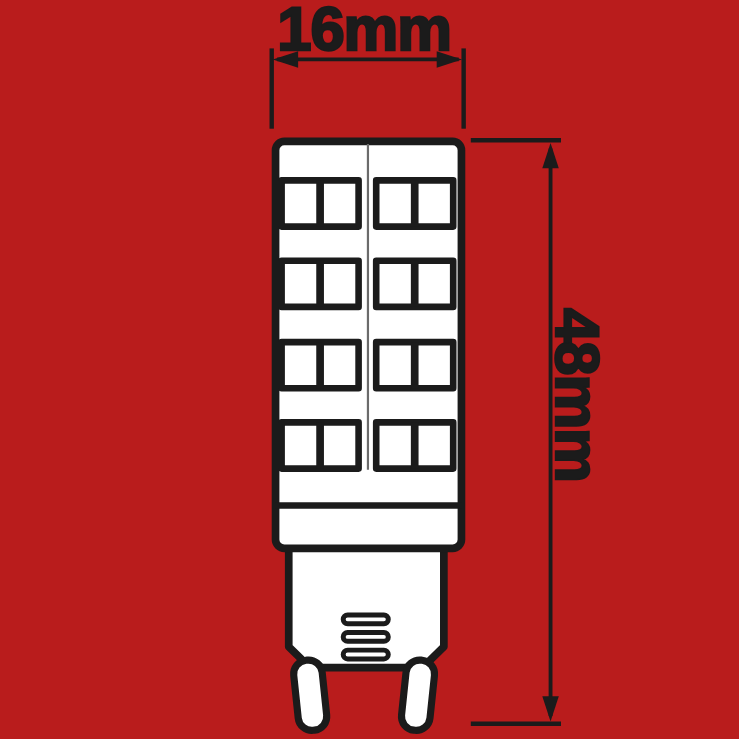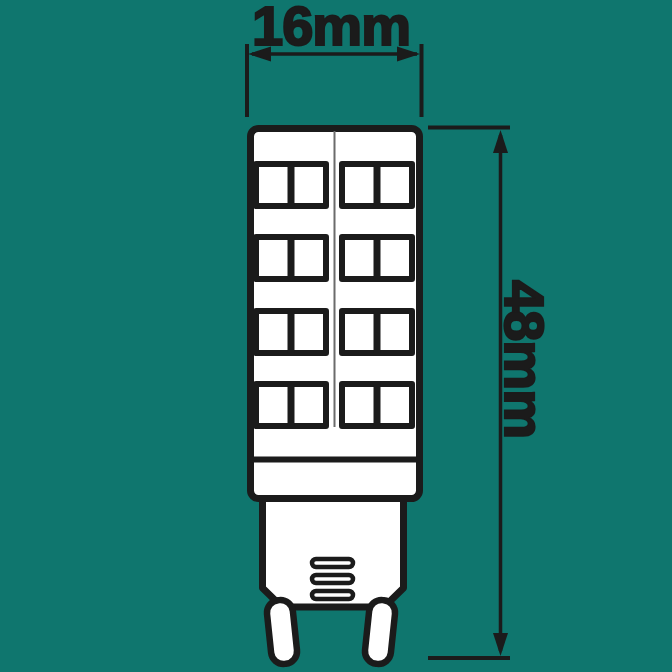--- a/index.html
+++ b/index.html
@@ -8,21 +8,21 @@
     background: #ffffff;
     width: 672px;
     height: 672px;
     overflow: hidden;
     font-family: "Liberation Sans", sans-serif;
   }
   #canvas {
     position: relative;
     width: 672px;
     height: 672px;
-    background: #0f766e;
+    background: #b91c1c;
   }
   svg { display: block; }
   .outline {
     fill: #ffffff;
     stroke: #1b1b1b;
     stroke-linejoin: round;
     stroke-linecap: round;
   }
   .dimline {
     stroke: #1b1b1b;

